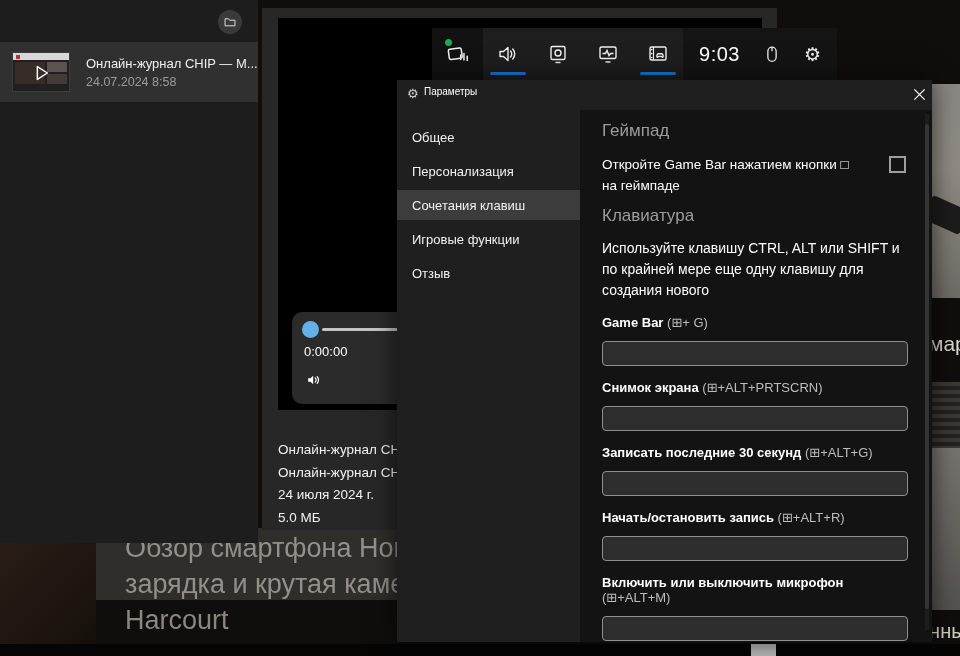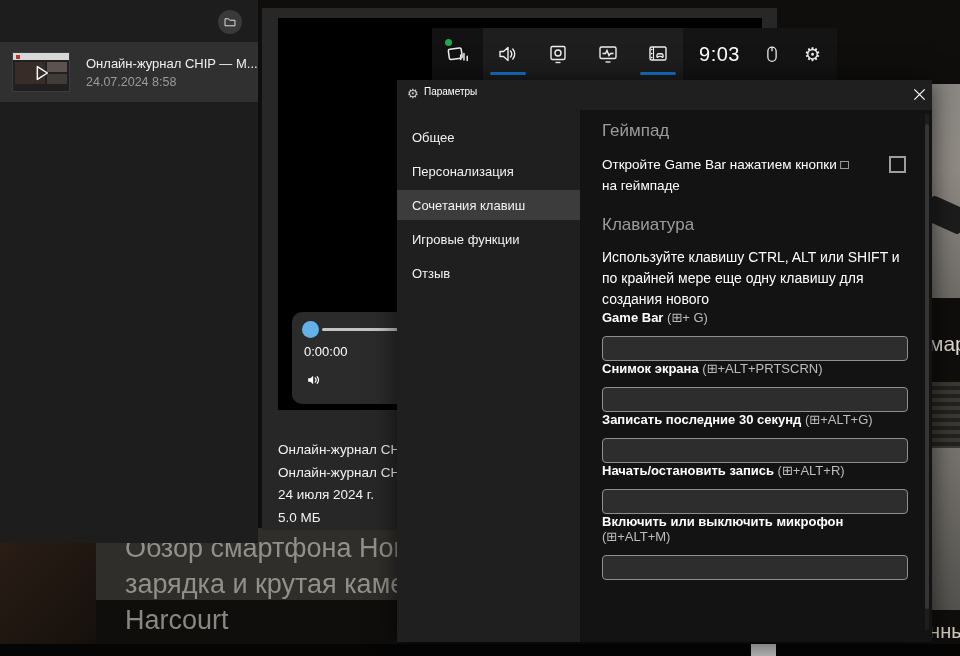--- a/index.html
+++ b/index.html
@@ -84,23 +84,23 @@
   .nav-item { height:30px; margin-bottom:4px; display:flex; align-items:center;
     padding-left:15px; font-size:13px; color:#f2f2f2; cursor:pointer; }
   .nav-item.selected { background:#3c3c3c; }
   .s-content { position:absolute; left:183px; top:30px; right:0; bottom:0; background:#131313;
     padding:11px 26px 0 22px; }
   .sec-header { font-size:17px; color:#9c9c9c; }
   .gp-row { display:flex; margin-top:13px;gap:17px; }
   .gp-text { width:258px; font-size:13.5px; line-height:21px; color:#fff; }
   .checkbox { width:17px; height:17px; border:2px solid #9e9e9e; margin-left:auto; margin-top:2px;
     background:transparent; cursor:pointer; }
-  .kb-header { margin-top:19px; }
+  .kb-header { margin-top:10px; }
   .kb-text { margin-top:12px; font-size:14px; line-height:21px; color:#fff; }
-  .field { }
+  .field { margin-top:14px; }
   .field:first-of-type { margin-top:19px; }
   .field-label { font-size:13px; color:#fff; margin-bottom:11px; }
   .field-label .fname { font-weight:700; }
   .field-label .fhint { color:#bdbdbd; }
   .field input { display:block; width:306px; height:25px; background:#2d2d2d;
     border:1px solid #8f8f8f; border-radius:4px; color:#fff; padding:0 8px; font-size:13px; outline:none; }
   .s-scrollbar { position:absolute; right:3px; top:34px; bottom:12px; width:4px; background:#1d1d1d; }
   .s-scroll-thumb { position:absolute; top:2%; width:100%; height:94%; background:#353535; border-radius:2px; }
 
   svg { display:block; }

